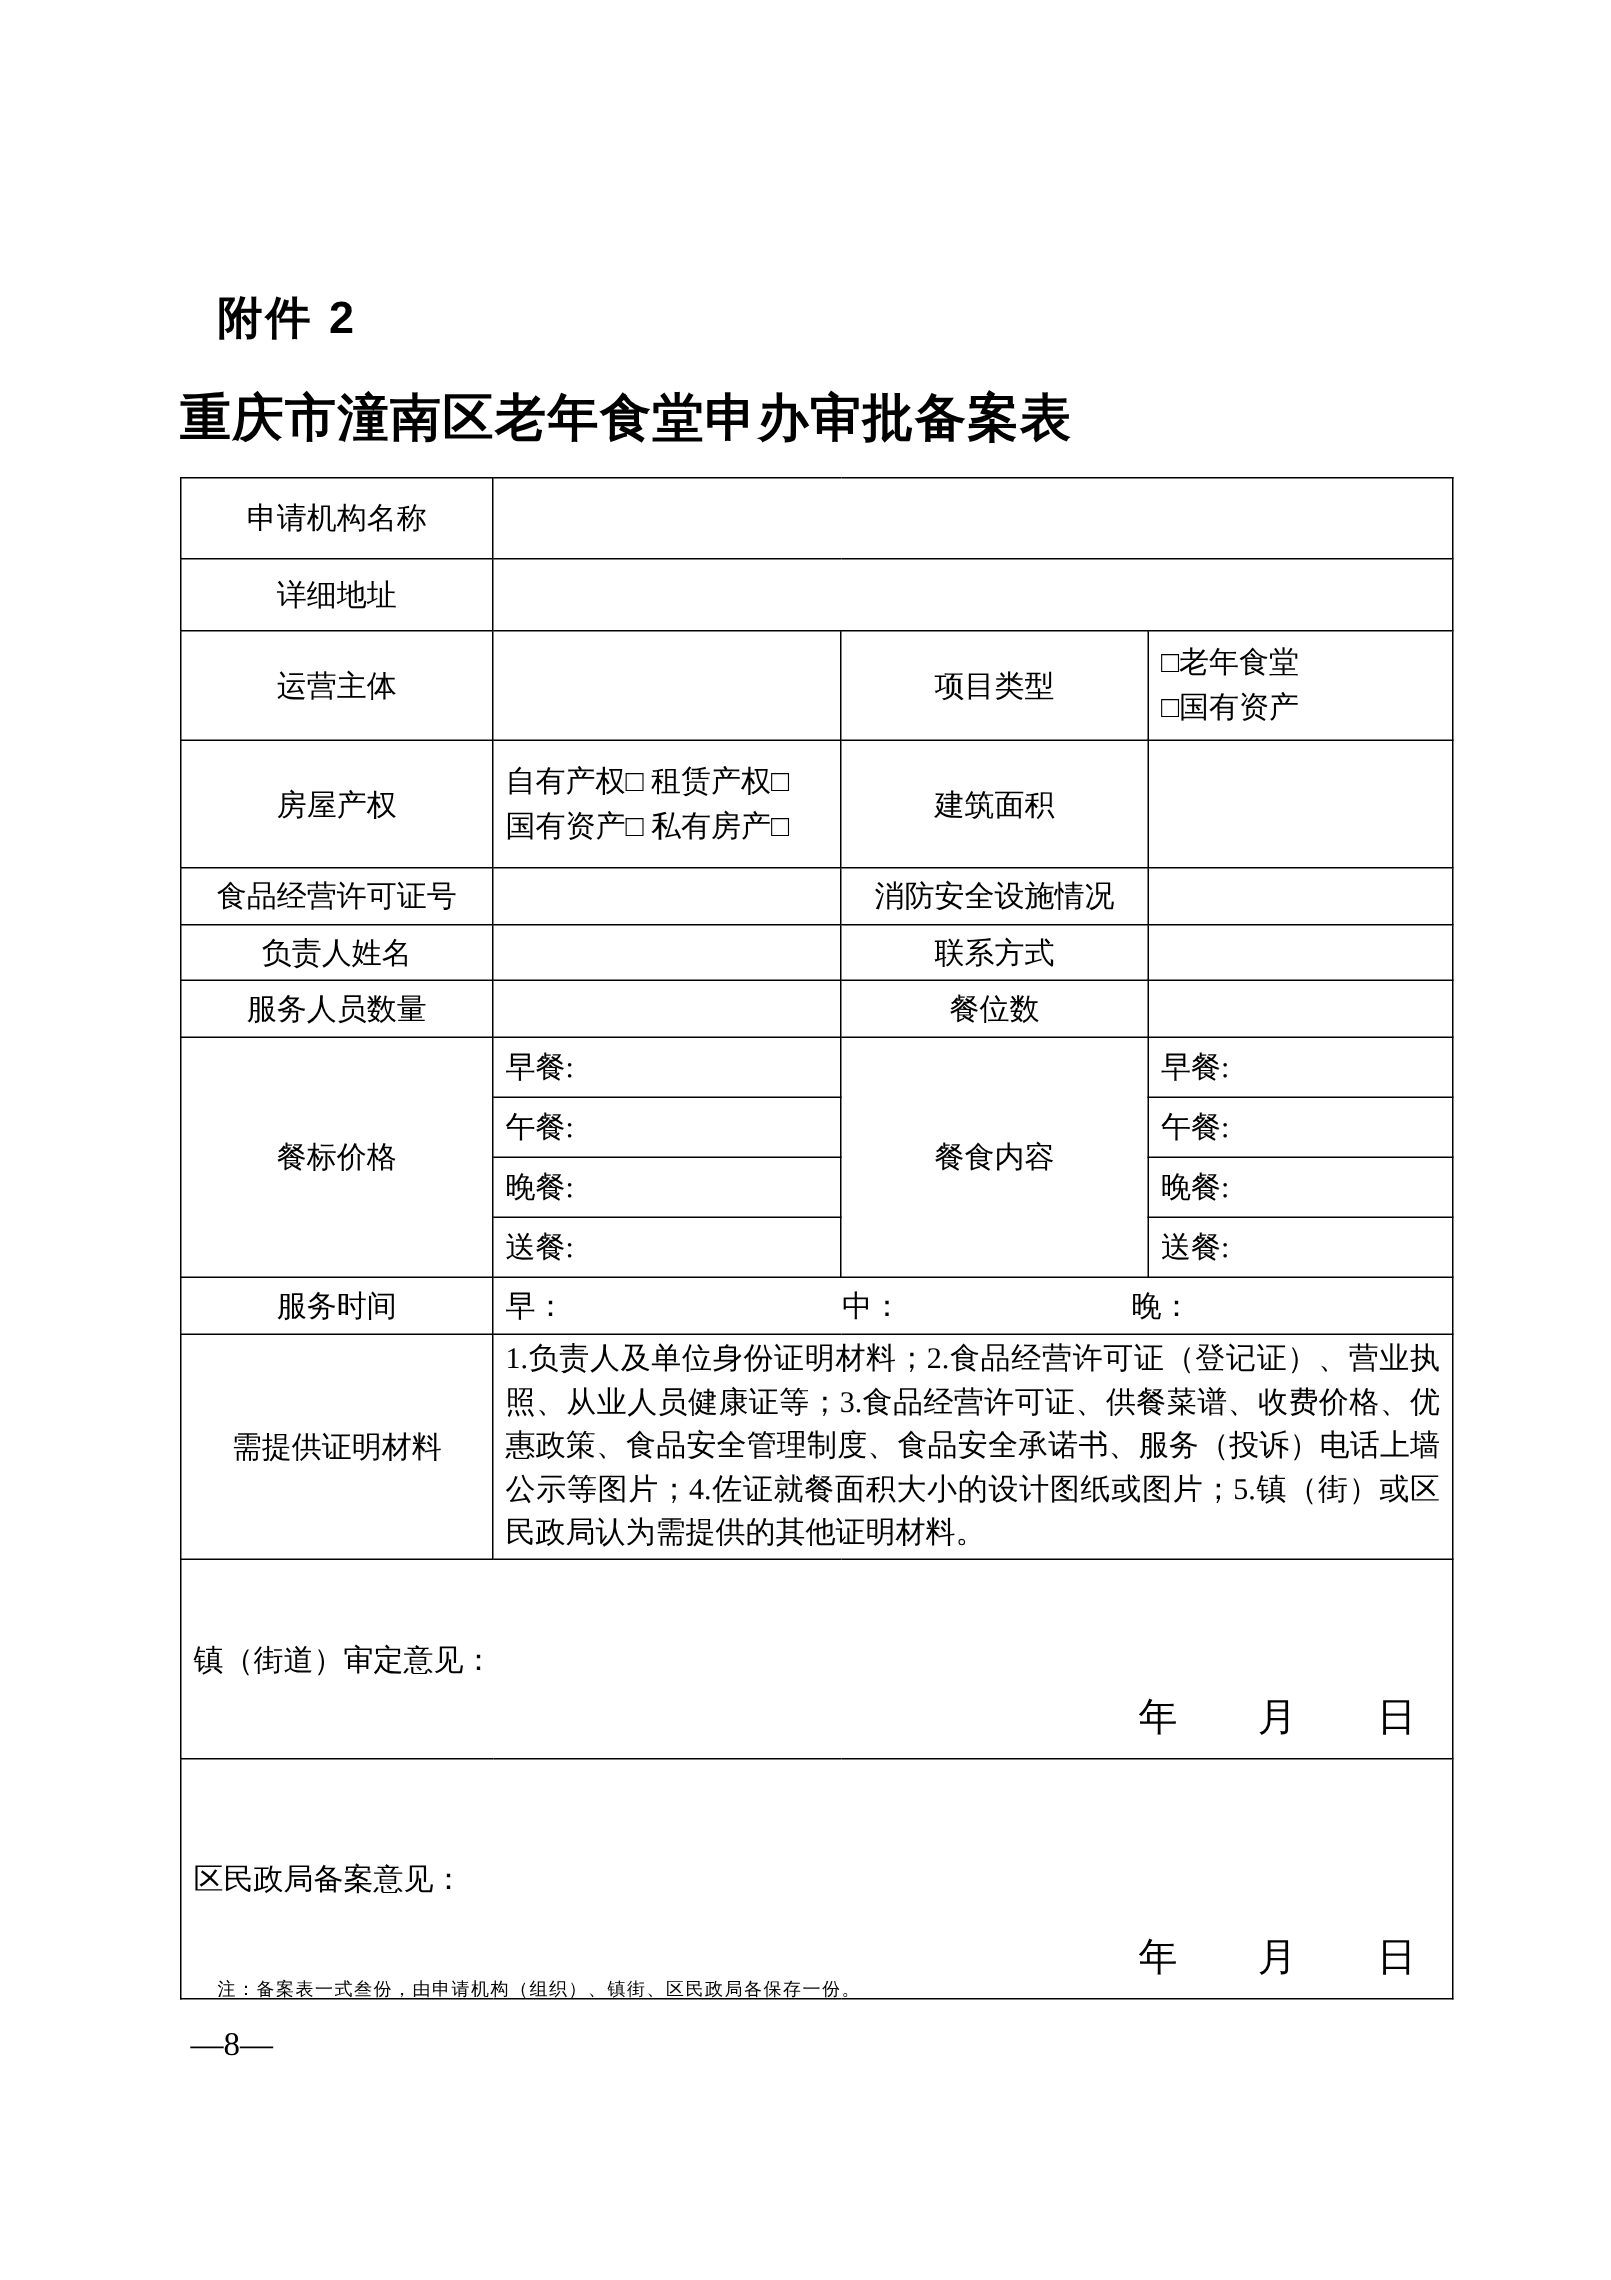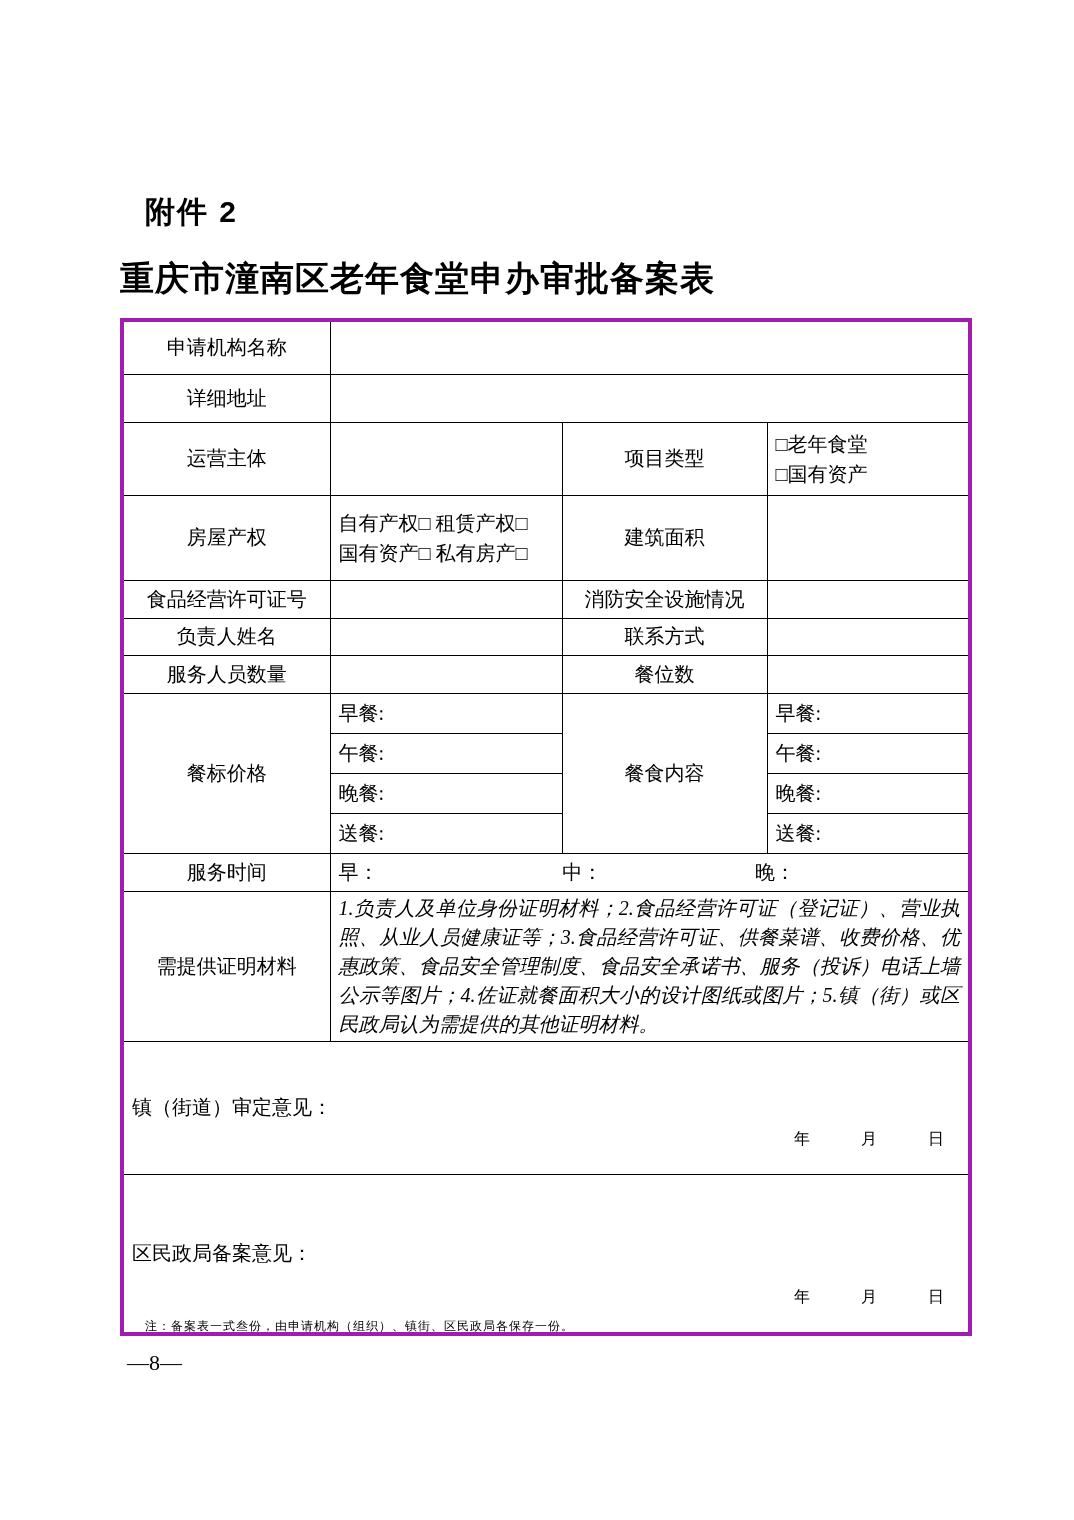--- a/index.html
+++ b/index.html
@@ -15,21 +15,21 @@
     font-family: "Liberation Sans", "DejaVu Sans", sans-serif;
     font-weight: 700; font-size: 30px; letter-spacing: 2px;
   }
   .doc-title {
     position: absolute; left: 120px; top: 256px; width: 848px;
     text-align: left; font-weight: 700; font-size: 34px; letter-spacing: 1px;
   }
   table.form {
     position: absolute; left: 120px; top: 318px; width: 848px;
     border-collapse: collapse; table-layout: fixed;
-    border: 4px solid #a21caf;
+    border: 1px solid #a21caf;
   }
   table.form td {
     border: 1.5px solid #000;
     font-size: 20px;
     vertical-align: middle;
     padding: 2px 8px;
     overflow: hidden;
   }
   td.label { text-align: center; }
   .two-line { line-height: 30px; text-align: left; padding-left: 10px; }
@@ -45,25 +45,25 @@
   tr.rmaterials { height: 148px; }
   tr.rtown { height: 133px; }
   tr.rdistrict { height: 160px; margin-left: 38px; }
   td.meal-cell { text-align: left; padding-left: 10px; }
   td.service-cell { padding: 0 0 0 10px; }
   .service-flex { display: flex; width: 100%; }
   .service-flex span:nth-child(1) { width: 36%; }
   .service-flex span:nth-child(2) { width: 31%; }
   .service-flex span:nth-child(3) { width: 33%; }
   td.materials-cell {
-    text-align: justify; line-height: 29px; padding: 6px 10px; vertical-align: middle; font-style: italic;
+    text-align: justify; line-height: 29px; padding: 6px 10px; vertical-align: middle;
   }
   td.opinion-cell { vertical-align: top; position: relative; padding: 10px 12px; }
   .date-line {
-    position: absolute; right: 24px; bottom: 24px; font-size: 16px;
+    position: absolute; right: 24px; bottom: 10px; font-size: 26px;
   }
   .date-line span { margin-left: 47px; }
   .date-line span:first-child { margin-left: 0; }
   .note {
     position: absolute; left: 145px; top: 1318px;
     font-size: 12px; letter-spacing: 1px;
   }
   .page-number {
     position: absolute; left: 127px; top: 1350px;
     font-size: 22px;

